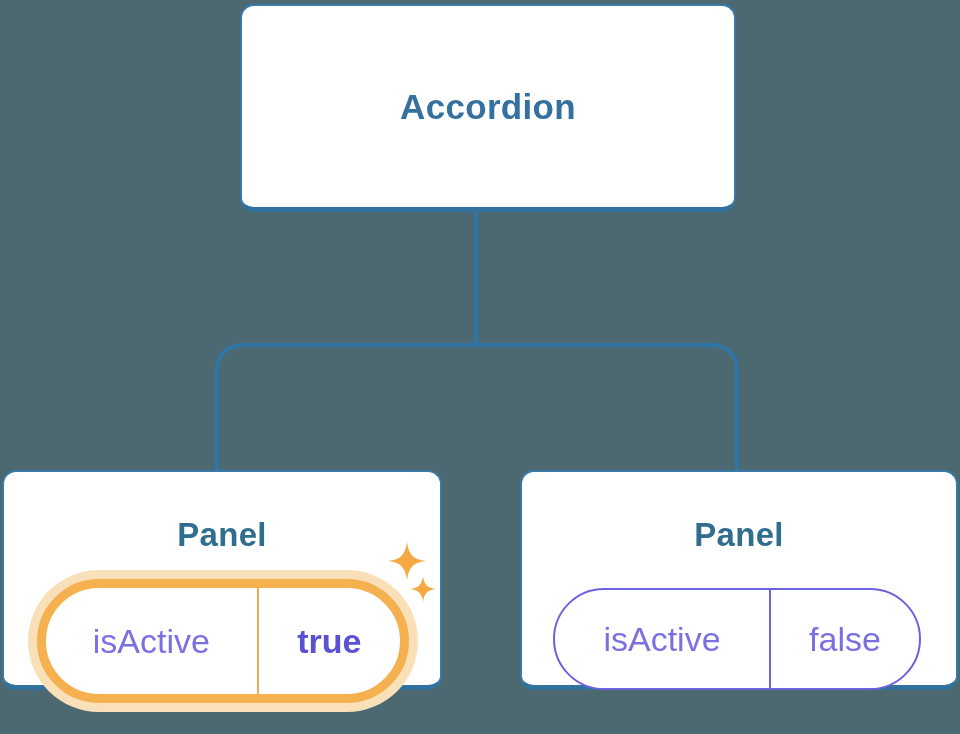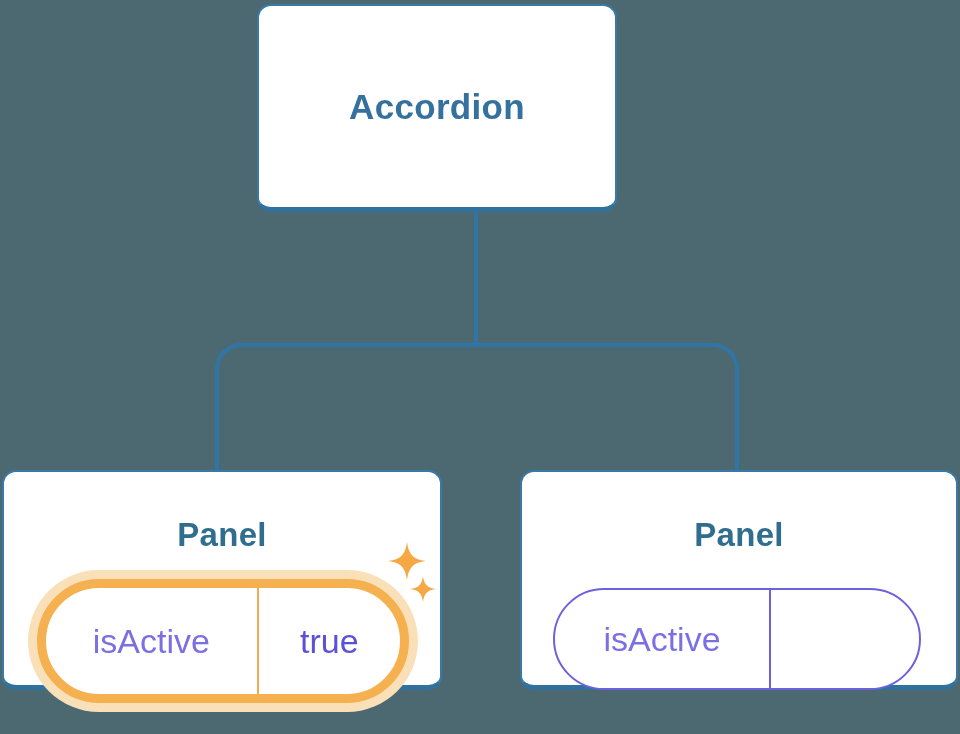--- a/index.html
+++ b/index.html
@@ -31,22 +31,22 @@
   
   .node {
     position: absolute;
     background: #ffffff;
     border: 2px solid #3879A8;
     border-bottom: 5px solid #31719D;
     border-radius: 14px;
     box-sizing: border-box;
   }
   .accordion-node {
-    left: 257px; top: 4px;
-    width: 360px; height: 208px;
+    left: 240px; top: 4px;
+    width: 496px; height: 208px;
     display: flex; align-items: center; justify-content: center;
   }
   .root-label {
     font-size: 35px; font-weight: 600;
     color: #35719F;
     letter-spacing: 0.3px;
   }
 
   .panel-node { top: 470px; height: 220px; }
   .panel-left  { left: 2px;   width: 440px; }
@@ -86,21 +86,21 @@
   }
   .pill-active .pill-name {
     flex: 0 0 59.5%;
     border-right: 2px solid #F2A952;
     color: #7A70E4;
     font-weight: 500;
   }
   .pill-active .pill-value {
     flex: 1;
     color: #5B51D4;
-    font-weight: 400;
+    font-weight: 700;
   }
 
   
   .pill-inactive {
     left: 31px; top: 116px;
     width: 368px; height: 102px;
     border: 2px solid #6C62DE;
   }
   .pill-inactive .pill-name {
     flex: 0 0 58.8%;
@@ -151,14 +151,15 @@
       <path d="M50 0 C54 33 67 46 100 50 C67 54 54 67 50 100 C46 67 33 54 0 50 C33 46 46 33 50 0 Z"></path>
     </svg>
   </div>
 </div>
 
 <div class="node panel-node panel-right">
   <div class="panel-title">Panel</div>
 
   <div class="pill pill-inactive">
     <div class="pill-cell pill-name">isActive</div>
+    <div class="pill-cell pill-value">false</div>
   </div>
 </div>
 
 </body></html>

